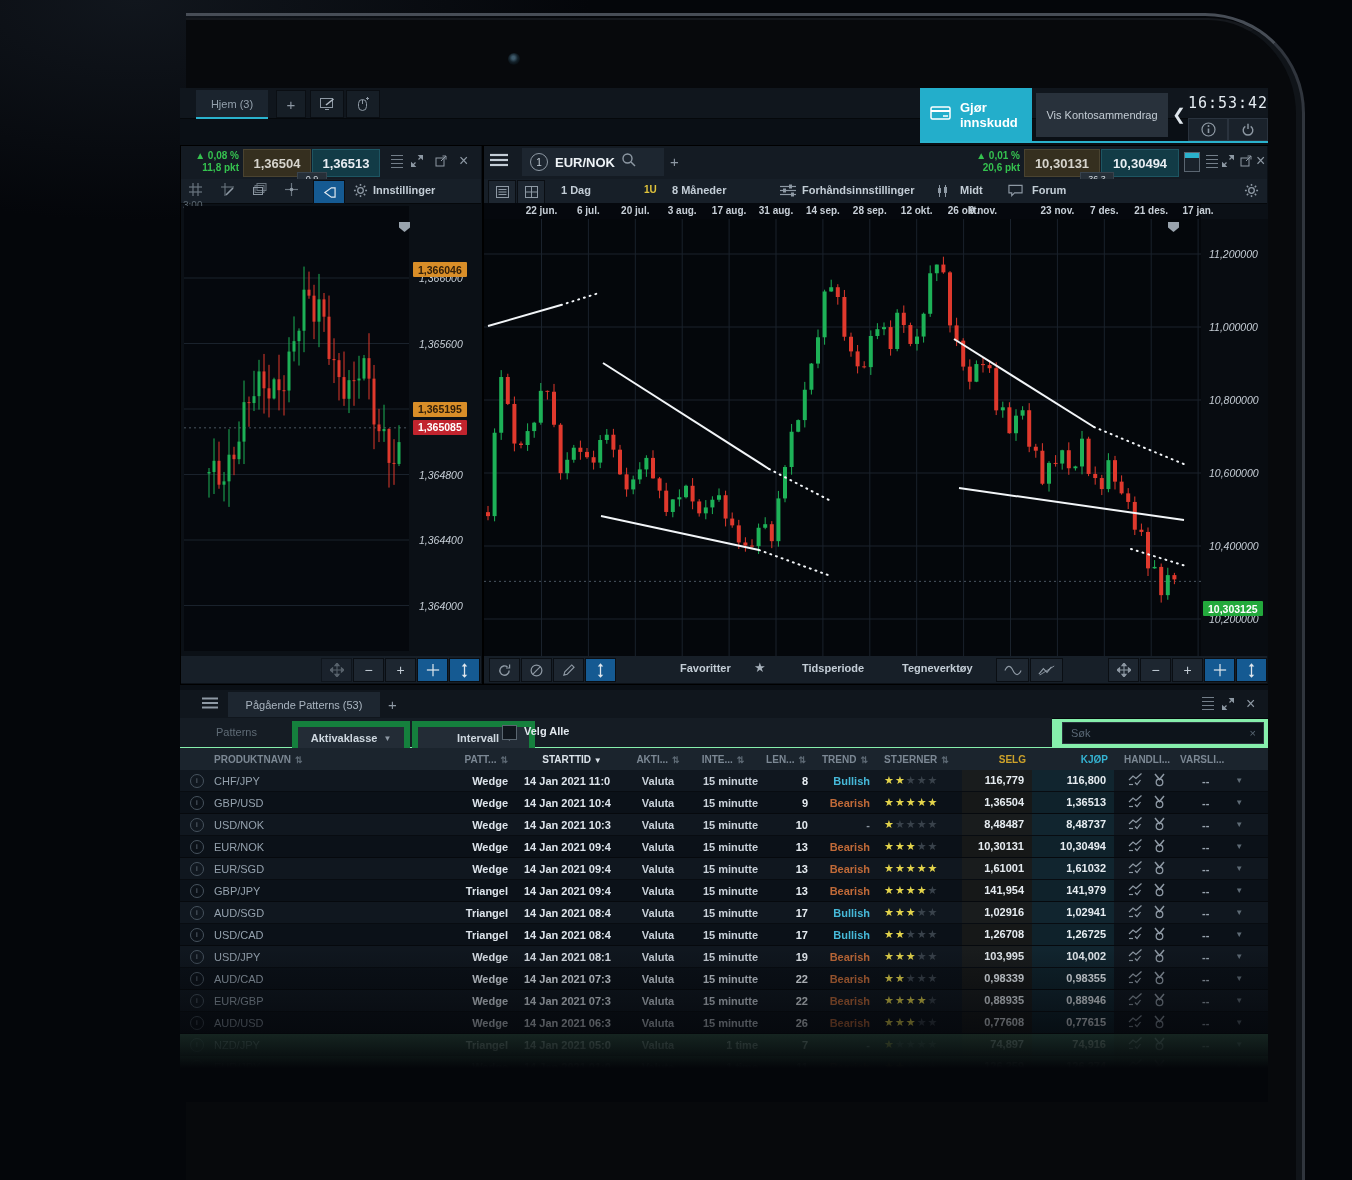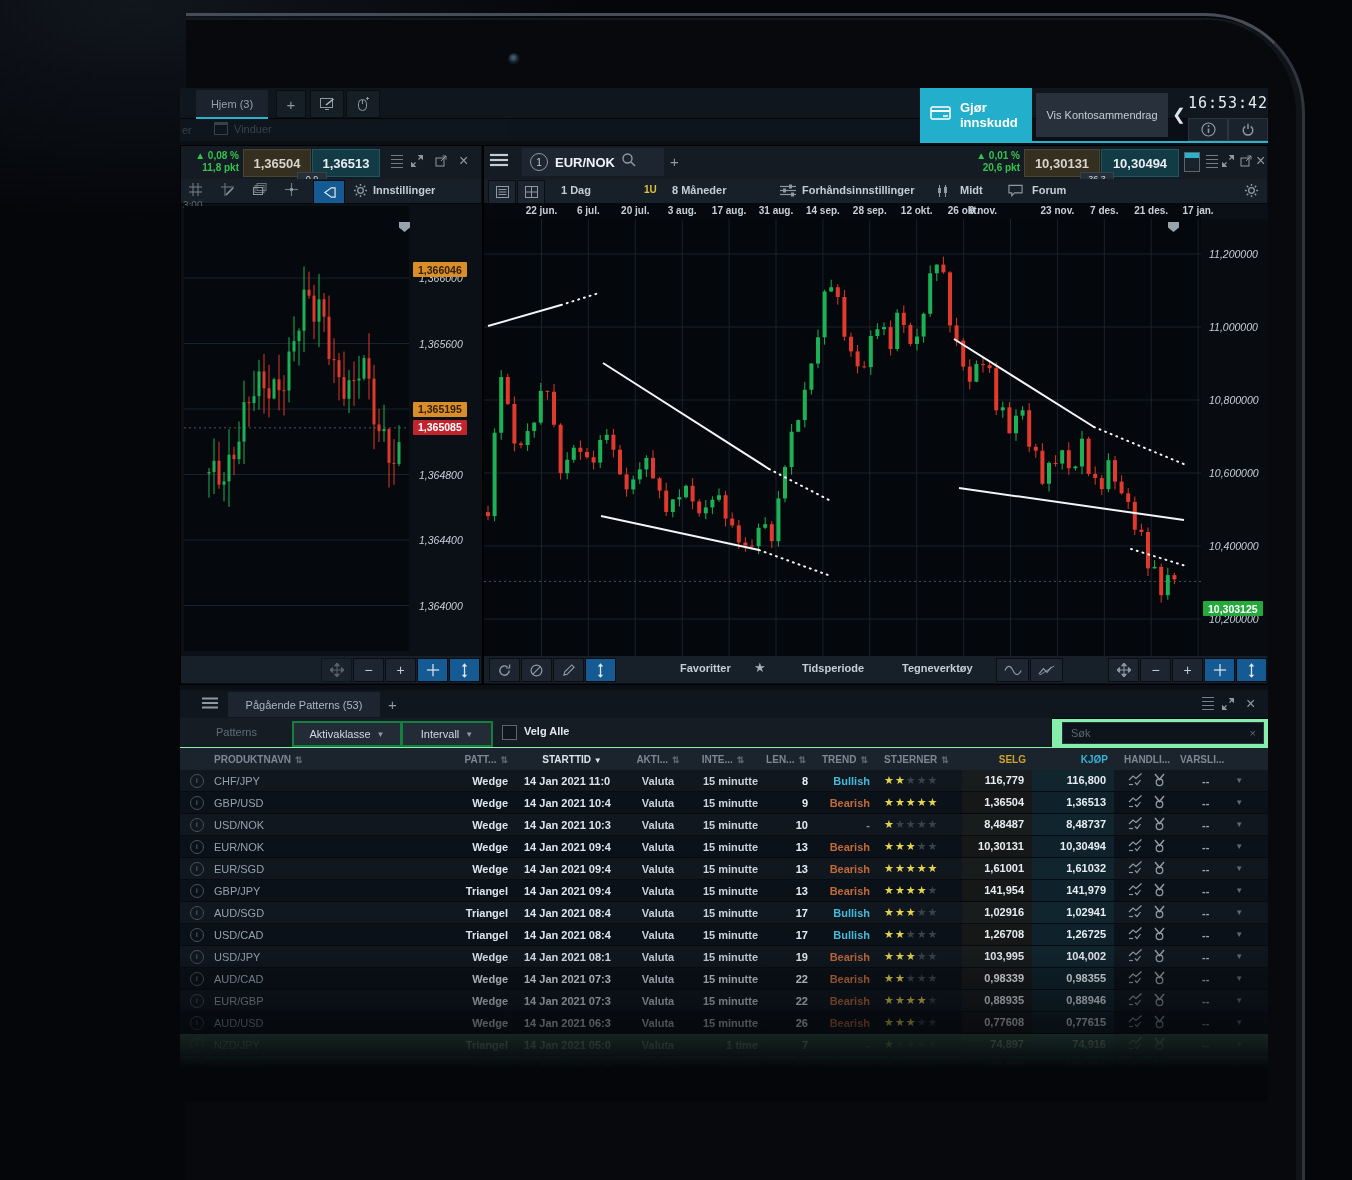--- a/index.html
+++ b/index.html
@@ -60,22 +60,22 @@
   .ax-orange{background:#d98e28;color:#33200a;}
   .ax-red{background:#c2242e;color:#fff;}
   .ax-green{background:#23a93c;color:#fff;}
   .datelbl{position:absolute;top:2px;width:48px;text-align:center;color:#c7cfd7;font-size:10px;font-weight:bold;}
   
   #botpanel{left:0;top:602px;width:1088px;height:412px;background:#86efac;}
   #bp-tabrow{left:0;top:0;width:1088px;height:28px;background:#10161d;border-bottom:1px solid #05080b;}
   .bp-tab{left:48px;top:2px;width:152px;height:25px;background:#1d2630;color:#aab5c0;font-size:11px;
           display:flex;align-items:center;justify-content:center;}
   #bp-filter{left:0;top:28px;width:872px;height:29px;background:#151c24;}
-  .fbtn{position:absolute;top:3px;height:22px;background:#232c36;border:2px solid #15803d;color:#cfd8e0;
-        font-size:11px;font-weight:normal;display:flex;align-items:center;justify-content:center;gap:6px;}
+  .fbtn{position:absolute;top:3px;height:22px;background:#232c36;border:6px solid #15803d;color:#cfd8e0;
+        font-size:11px;font-weight:bold;display:flex;align-items:center;justify-content:center;gap:6px;}
   .chk{position:absolute;width:13px;height:13px;border:1px solid #5a6670;background:#10161d;}
   #searchbox{position:absolute;left:882px;top:4px;width:200px;height:20px;background:#0d141b;
              border:1px solid #2a333e;display:flex;align-items:center;}
   #searchbox input{flex:1;background:transparent;border:0;outline:none;color:#9aa7b2;font-size:11px;
                    padding:0 8px;font-family:"Liberation Sans",sans-serif;}
   #searchbox input::placeholder{color:#5a6875;}
   .grid14{display:grid;grid-template-columns:34px 160px 140px 116px 56px 74px 52px 62px 88px 70px 82px 66px 80px 1fr;
           align-items:center;}
   #thead{left:0;top:58px;width:1088px;height:22px;background:#1b242d;color:#7c8894;font-size:10px;font-weight:bold;}
   #thead .r{text-align:right;padding-right:6px;} #thead .c{text-align:center;}
@@ -161,27 +161,20 @@
         <div>
             <svg width="14" height="14" viewBox="0 0 14 14">
               <path d="M4.3,3.3 a4.8,4.8 0 1 0 5.4,0" fill="none" stroke="#8e99a4" stroke-width="1.4"></path>
               <line x1="7" y1="0.8" x2="7" y2="6" stroke="#8e99a4" stroke-width="1.4"></line>
             </svg>
           </div>
       </div>
       <div class="abs" id="tealline"></div>
     </div>
 
-    <div class="abs" id="row2">
-      <span class="frag">er</span>
-      <div class="vind">
-          <span class="winico"></span>
-          <span>Vinduer</span>
-        </div>
-    </div>
 
     <div class="abs panel" id="leftpanel" style="left:0;top:57px;width:301px;height:538px;">
       <div class="abs phead" style="left:0;top:0;width:300px;height:33px;">
         <div class="abs pctblk" style="left:2px;top:4px;width:56px;">
           <div><span>▲</span> <span>0,08 %</span></div>
           <div>11,8 pkt</div>
         </div>
         <div class="abs pricebox sellbox" style="left:62px;top:3px;width:66px;">1,36504</div>
         <div class="abs pricebox buybox" style="left:131px;top:3px;width:66px;">1,36513</div>
         <div class="abs spreadbadge" style="left:116px;top:26px;width:28px;height:12px;">0,9</div>
@@ -872,21 +865,21 @@
             </svg>
           </div>
         <div class="abs wico" style="left:1066px;top:5px;font-size:16px;">×</div>
       </div>
       <div class="abs" id="bp-filter">
         <div class="abs" style="left:36px;top:8px;color:#5f6b76;font-size:11px;">Patterns</div>
         <div class="abs fbtn" style="left:112px;width:106px;">
             <span>Aktivaklasse</span>
             <span style="font-size:8px;color:#8e99a4;">▼</span>
           </div>
-        <div class="abs fbtn" style="left:221px;width:88px;">
+        <div class="abs fbtn" style="left:232px;width:88px;padding-left:23px;">
             <span>Intervall</span>
             <span style="font-size:8px;color:#8e99a4;">▼</span>
           </div>
         <div class="abs chk" style="left:322px;top:7px;"></div>
         <div class="abs" style="left:344px;top:7px;color:#e2e8ee;font-size:11px;font-weight:bold;">Velg Alle</div>
         <div id="searchbox">
           <input placeholder="Søk" style="">
           <span style="color:#5a6875;padding-right:7px;font-size:11px;">×</span>
         </div>
       </div>

